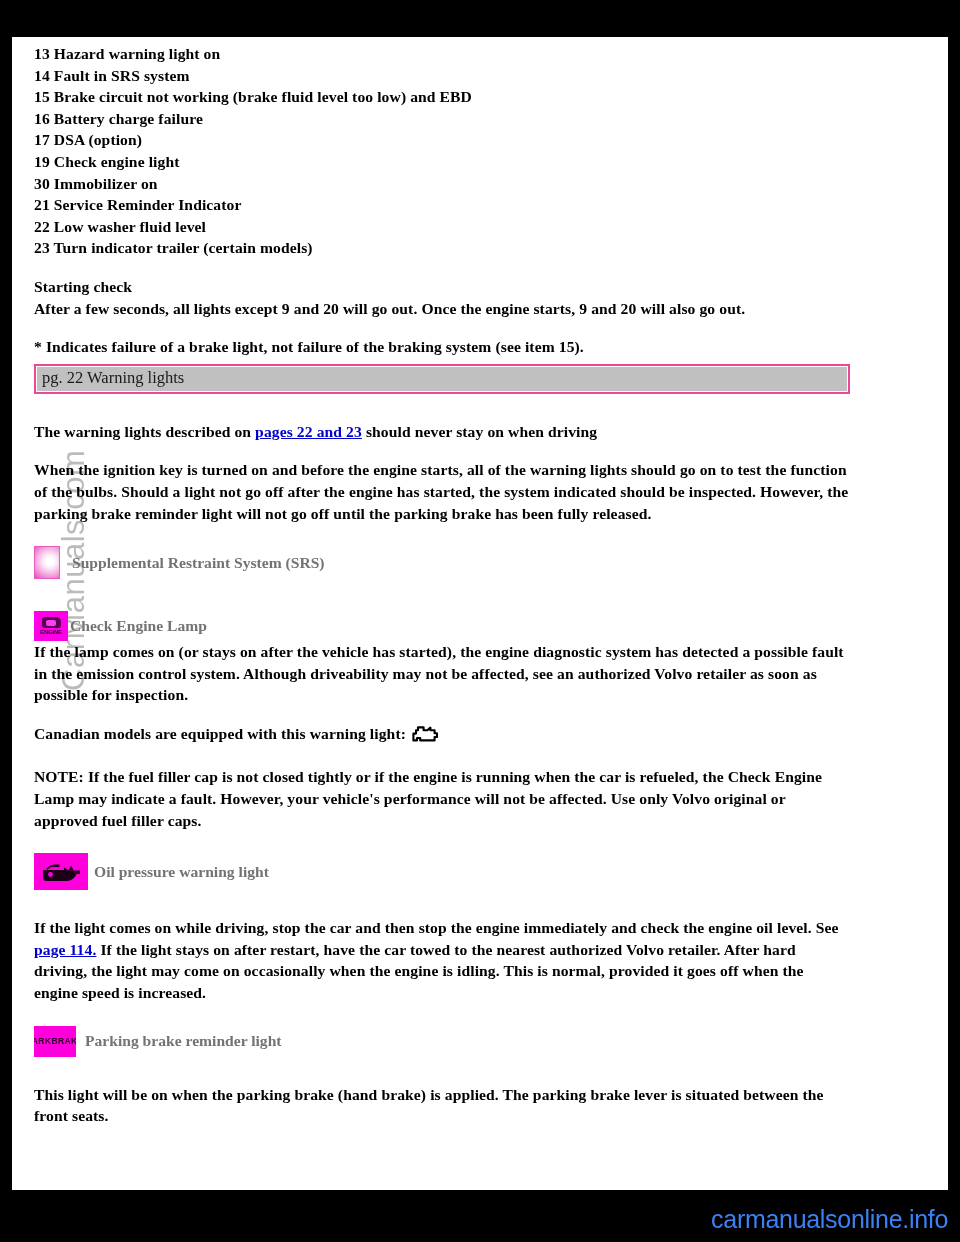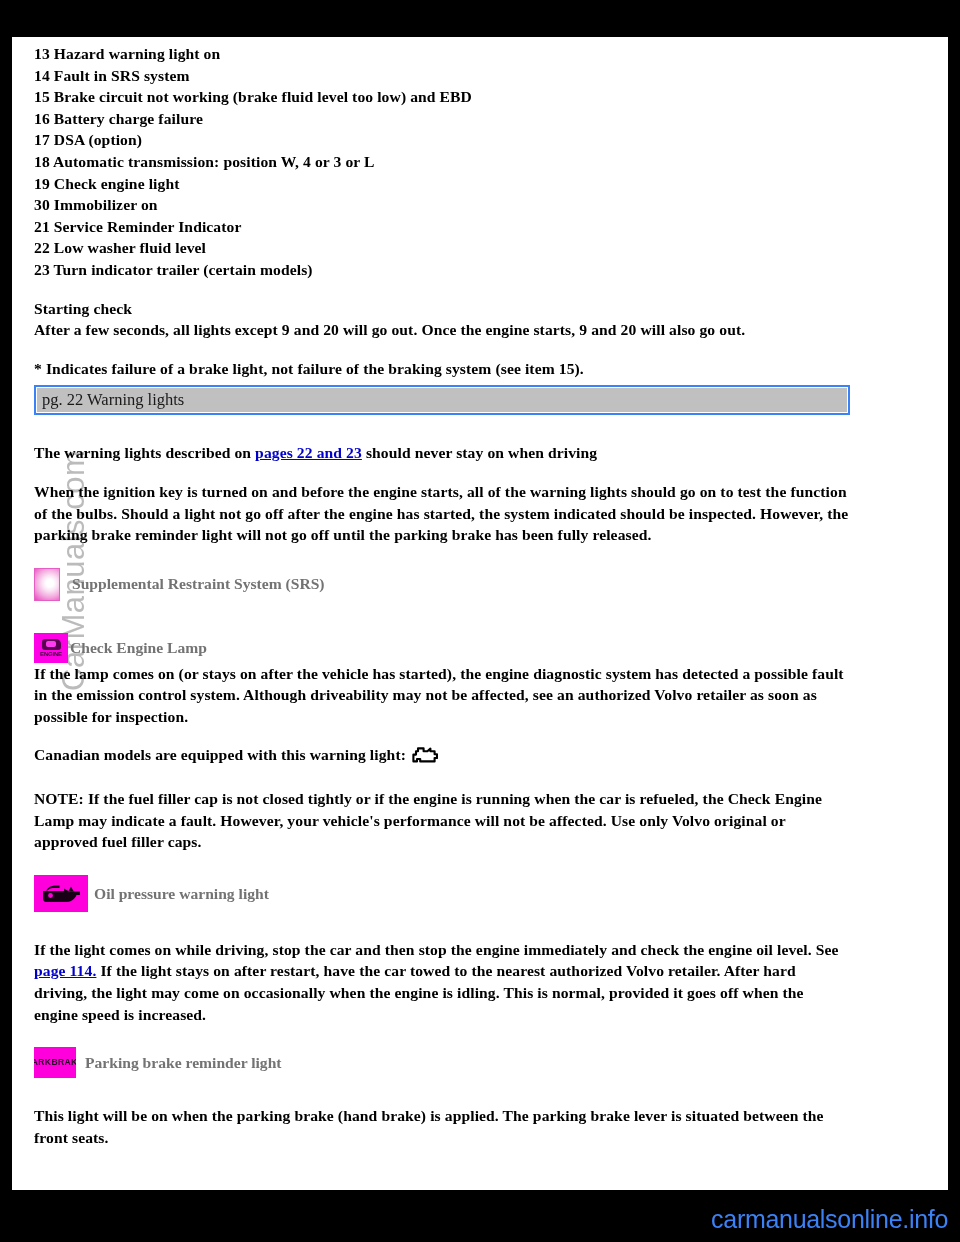--- a/index.html
+++ b/index.html
@@ -60,21 +60,21 @@
     color: #0000cc;
     text-decoration: underline;
     font-weight: bold;
   }
 
   
   .field-bar {
     margin-top: 6px;
     height: 30px;
     background: #c0c0c0;
-    border: 2px solid #3b82f6;
+    border: 2px solid #ec4899;
     box-shadow: inset 0 0 0 1px #ffffff;
     display: flex;
     align-items: center;
     padding: 0 0 0 6px;
     box-sizing: border-box;
     position: relative;
     z-index: 3;
   }
   .field-bar-text {
     font-family: "Liberation Serif", "DejaVu Serif", serif;
@@ -231,21 +231,20 @@
   <div id="side-watermark">CarManuals.com</div>
 
   <div id="page-inner">
 
     <div>
       <p class="doc-line">13 Hazard warning light on</p>
       <p class="doc-line">14 Fault in SRS system</p>
       <p class="doc-line">15 Brake circuit not working (brake fluid level too low) and EBD</p>
       <p class="doc-line">16 Battery charge failure</p>
       <p class="doc-line">17 DSA (option)</p>
-      <p class="doc-line">18 Automatic transmission: position W, 4 or 3 or L</p>
       <p class="doc-line">19 Check engine light</p>
       <p class="doc-line">30 Immobilizer on</p>
       <p class="doc-line">21 Service Reminder Indicator</p>
       <p class="doc-line">22 Low washer fluid level</p>
       <p class="doc-line">23 Turn indicator trailer (certain models)</p>
     </div>
 
     <div class="spacer-md"></div>
 
     <p class="doc-line">Starting check</p>

